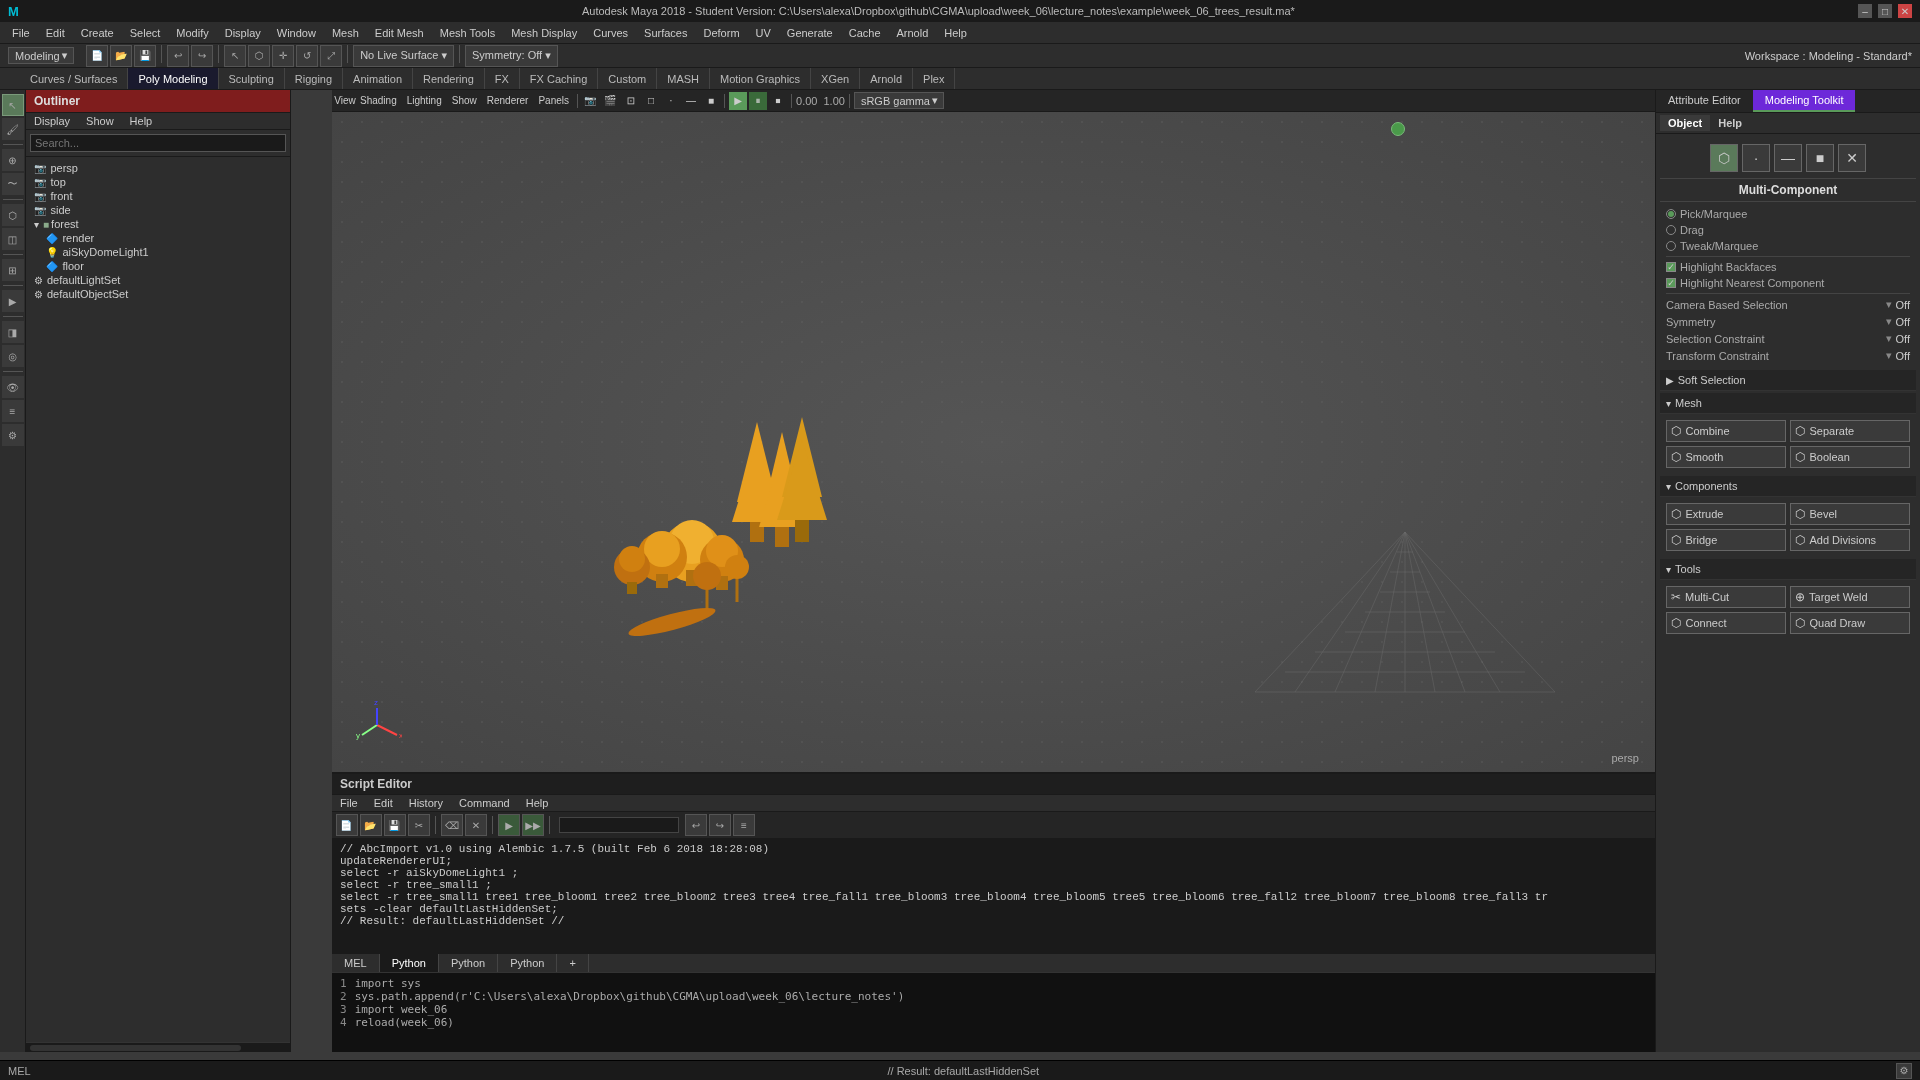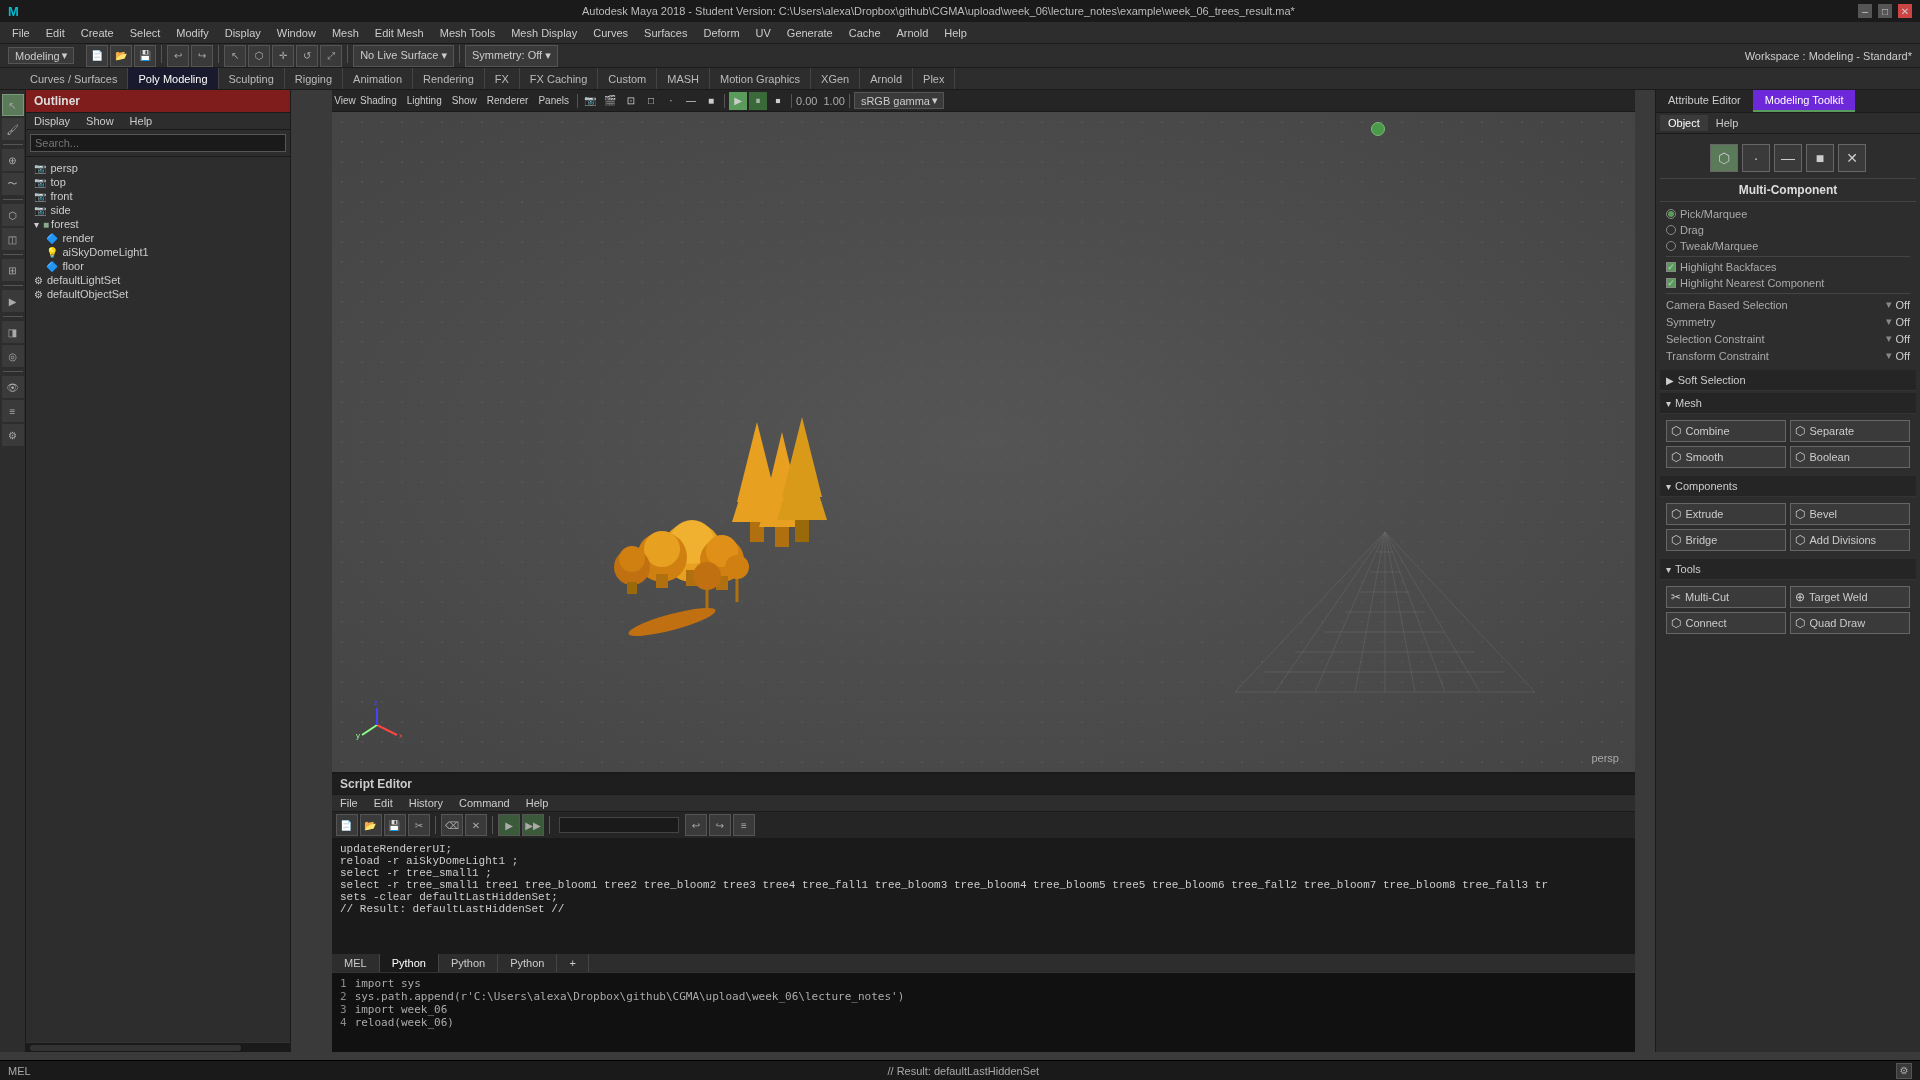--- a/index.html
+++ b/index.html
@@ -291,21 +291,20 @@
       overflow: hidden;
     }
 
     
     #rightpanel {
       width: 265px;
       background: #2d2d2d;
       border-left: 1px solid #1a1a1a;
       display: flex;
       flex-direction: column;
-      margin-left: 20px;
     }
     #rp-tabs {
       display: flex;
       background: #252525;
       border-bottom: 1px solid #1a1a1a;
     }
     .rp-tab {
       padding: 4px 12px;
       cursor: pointer;
       color: #ccc;
@@ -316,20 +315,21 @@
       display: flex;
       background: #2d2d2d;
       border-bottom: 1px solid #1a1a1a;
       padding: 2px 4px;
     }
     .rp-subtab {
       padding: 2px 8px;
       cursor: pointer;
       color: #ccc;
       font-size: 11px;
+      font-weight: bold;
     }
     .rp-subtab.active { background: #3a3a3a; color: #fff; }
 
     
     #mt-content {
       flex: 1;
       overflow-y: auto;
       padding: 4px;
     }
 
@@ -790,22 +790,23 @@
         <div class="tb-sep"></div>
         <button class="tb-btn" style="background:#3a5a3a;">▶</button>
         <button class="tb-btn" style="background:#3a5a3a;">▶▶</button>
         <div class="tb-sep"></div>
         <div style="width:120px;height:16px;background:#1a1a1a;border:1px solid #444;margin:0 4px;"></div>
         <button class="tb-btn">↩</button>
         <button class="tb-btn">↪</button>
         <button class="tb-btn">≡</button>
       </div>
       <div id="script-output">
+        <div>// AbcImport v1.0 using Alembic 1.7.5 (built Feb  6 2018 18:28:08)</div>
         <div>updateRendererUI;</div>
-        <div>reload -r aiSkyDomeLight1 ;</div>
+        <div>select -r aiSkyDomeLight1 ;</div>
         <div>select -r tree_small1 ;</div>
         <div style="white-space:nowrap;overflow:hidden;">select -r tree_small1 tree1 tree_bloom1 tree2 tree_bloom2 tree3 tree4 tree_fall1 tree_bloom3 tree_bloom4 tree_bloom5 tree5 tree_bloom6 tree_fall2 tree_bloom7 tree_bloom8 tree_fall3 tr</div>
         <div>sets -clear defaultLastHiddenSet;</div>
         <div>// Result: defaultLastHiddenSet //</div>
       </div>
       <div id="script-tabs">
         <div class="script-tab">MEL</div>
         <div class="script-tab active">Python</div>
         <div class="script-tab">Python</div>
         <div class="script-tab">Python</div>

